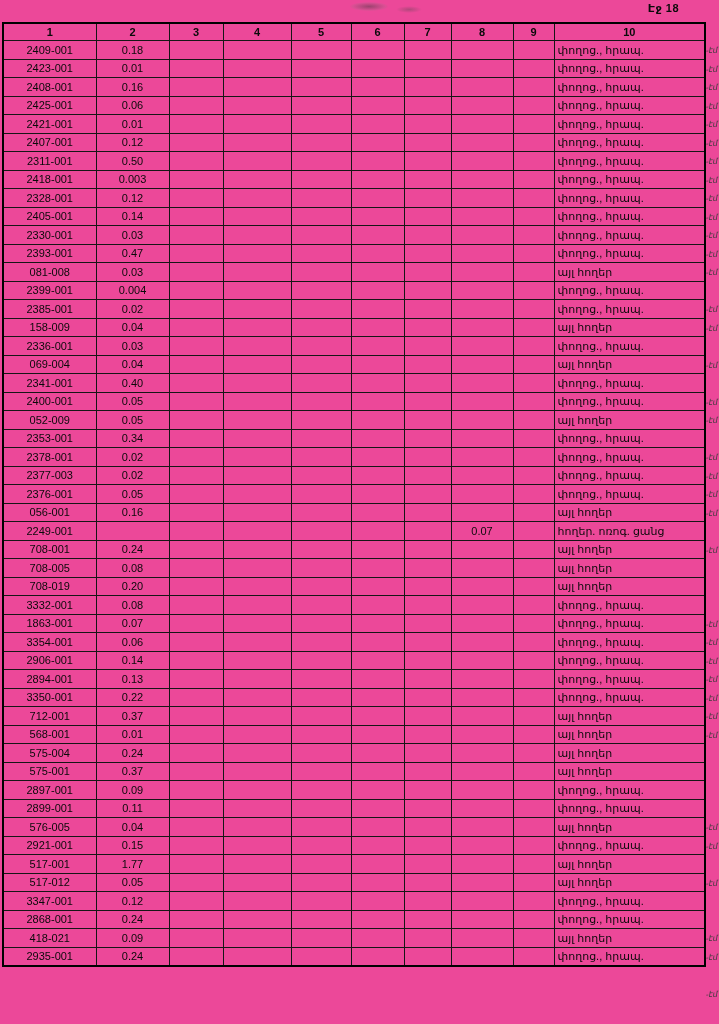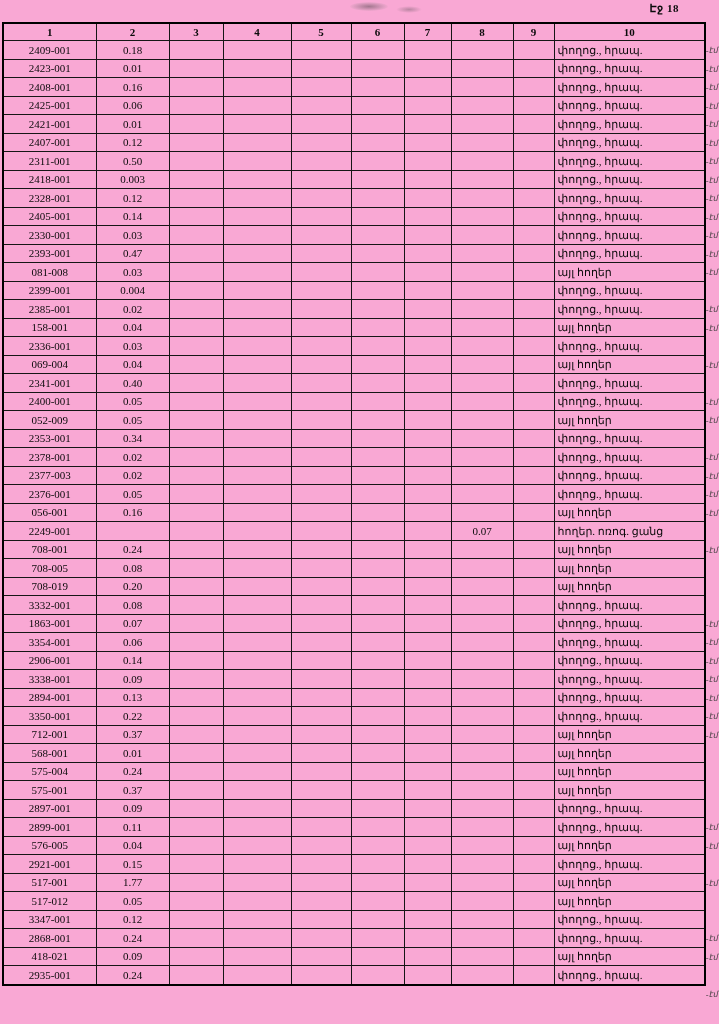--- a/index.html
+++ b/index.html
@@ -3,21 +3,21 @@
 <meta charset="utf-8">
 <style>
   html, body {
     margin: 0; padding: 0;
     width: 719px; height: 1024px;
     background: #ffffff;
     overflow: hidden;
     font-family: "Liberation Sans", "DejaVu Sans", sans-serif;
     color: #0a0a0a;
   }
-  .page { position: relative; width: 719px; height: 1024px; background:#f9a8d4;font-family:Liberation Serif, serif; }
+  .page { position: relative; width: 719px; height: 1024px; background:#ec4899; }
 
   .page-label {
     position: absolute; top: 2px; right: 40px;
     font-size: 11px; font-weight: bold; letter-spacing: 0.5px;
   }
 
   .smudge { position: absolute; border-radius: 50%; pointer-events: none; }
   .smudge.s1 { left: 350px; top: 2px; width: 38px; height: 9px;
     background: radial-gradient(ellipse at center, rgba(60,60,60,.45), rgba(120,120,120,.15) 60%, transparent 75%); }
   .smudge.s2 { left: 396px; top: 6px; width: 26px; height: 7px;
@@ -260,21 +260,21 @@
           <td class="c3"></td>
           <td class="c4"></td>
           <td class="c5"></td>
           <td class="c6"></td>
           <td class="c7"></td>
           <td class="c8"></td>
           <td class="c9"></td>
           <td class="c10">փողոց., հրապ.</td>
         </tr>
         <tr>
-          <td class="c1">158-001</td>
+          <td class="c1">158-009</td>
           <td class="c2">0.04</td>
           <td class="c3"></td>
           <td class="c4"></td>
           <td class="c5"></td>
           <td class="c6"></td>
           <td class="c7"></td>
           <td class="c8"></td>
           <td class="c9"></td>
           <td class="c10">այլ հողեր</td>
         </tr>
@@ -478,32 +478,20 @@
           <td class="c5"></td>
           <td class="c6"></td>
           <td class="c7"></td>
           <td class="c8"></td>
           <td class="c9"></td>
           <td class="c10">փողոց., հրապ.</td>
         </tr>
         <tr>
           <td class="c1">2906-001</td>
           <td class="c2">0.14</td>
-          <td class="c3"></td>
-          <td class="c4"></td>
-          <td class="c5"></td>
-          <td class="c6"></td>
-          <td class="c7"></td>
-          <td class="c8"></td>
-          <td class="c9"></td>
-          <td class="c10">փողոց., հրապ.</td>
-        </tr>
-        <tr>
-          <td class="c1">3338-001</td>
-          <td class="c2">0.09</td>
           <td class="c3"></td>
           <td class="c4"></td>
           <td class="c5"></td>
           <td class="c6"></td>
           <td class="c7"></td>
           <td class="c8"></td>
           <td class="c9"></td>
           <td class="c10">փողոց., հրապ.</td>
         </tr>
         <tr>

